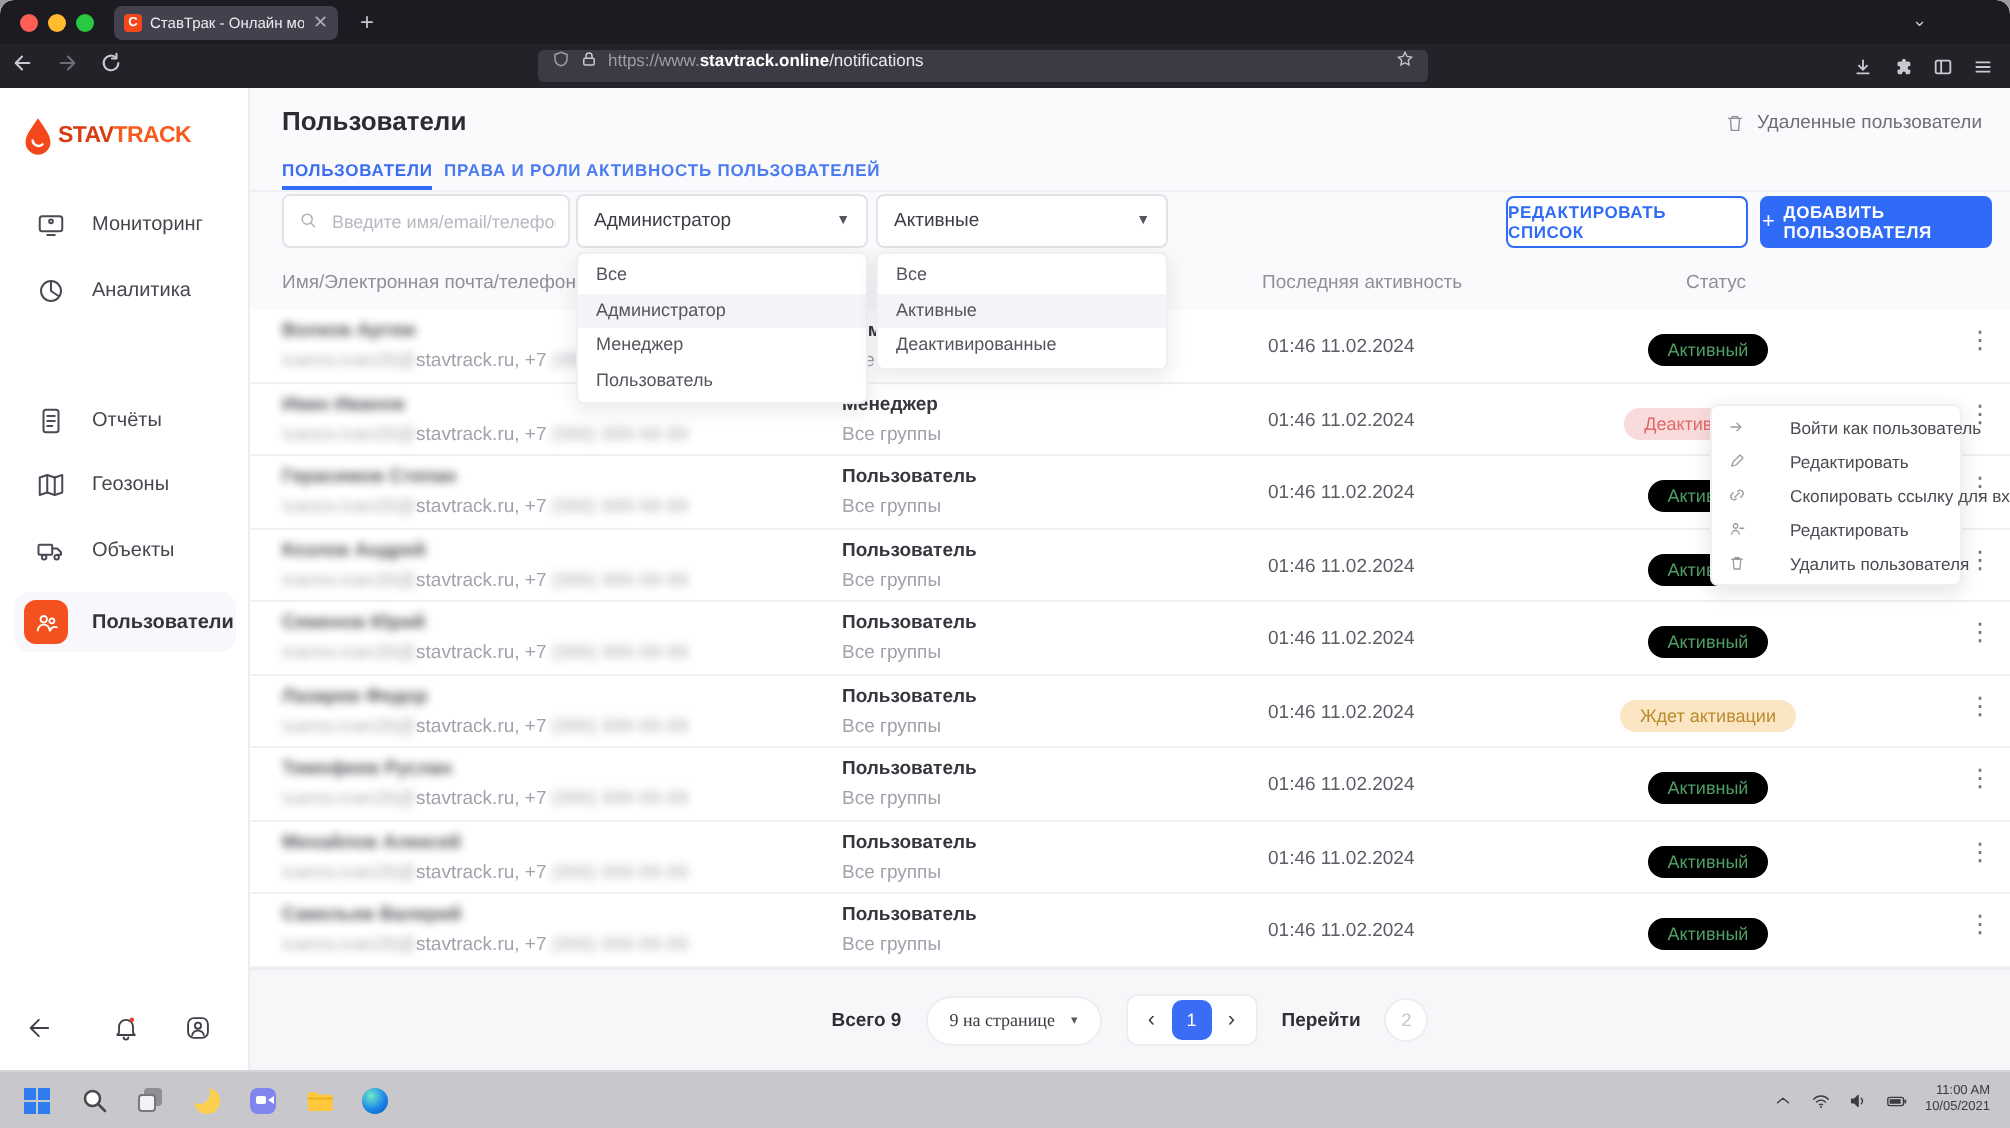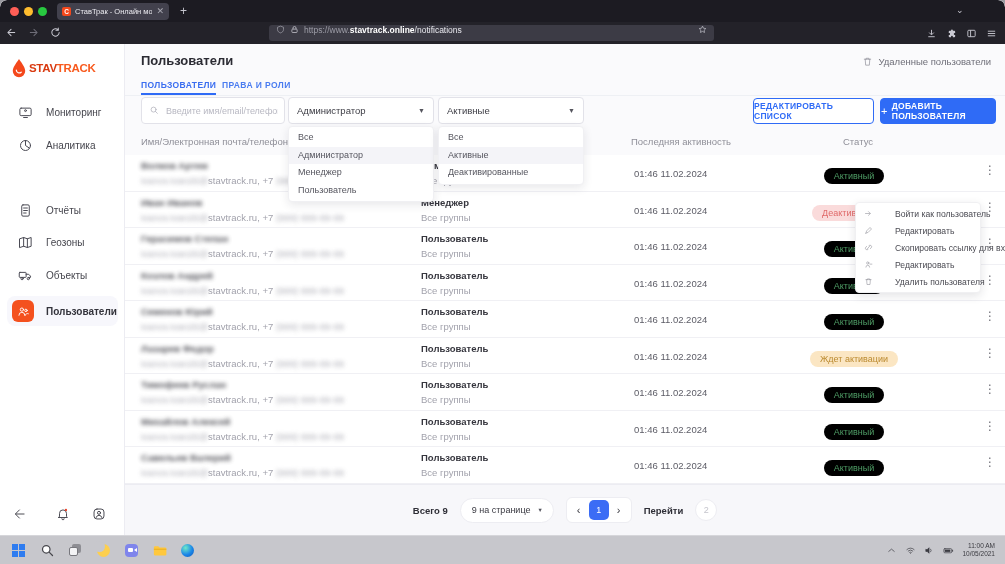--- a/index.html
+++ b/index.html
@@ -86,21 +86,21 @@
   .cell-status{position:absolute;left:654px;top:10px;width:150px;text-align:center;}
   .badge{display:inline-block;padding:3px 10px;border-radius:10px;font-size:9px;white-space:nowrap;}
   .badge.active{background:#000000;color:#4f9e66;}
   .badge.deactivated{background:#fadbdb;color:#e06a6a;}
   .badge.pending{background:#fbe6c3;color:#bb8a2f;}
   .cell-kebab{position:absolute;left:856px;top:8px;width:18px;text-align:center;color:#707078;font-size:12px;cursor:pointer;}
 
   .pagination{position:absolute;left:0;top:440px;width:880px;height:51px;background:#f7f7fa;border-top:1px solid #ececf2;display:flex;align-items:center;justify-content:center;gap:12px;}
   .pg-total{font-size:9.5px;font-weight:bold;color:#2e2e36;}
   .pg-size{height:25px;background:#fff;border:1px solid #ededf2;border-radius:13px;display:flex;align-items:center;gap:8px;padding:0 11px;cursor:pointer;}
-  .pg-size span{font-size:9px;color:#3a3a42;}
+  .pg-size span{font-size:9px;color:#3a3a42;font-family:Liberation Serif, serif;}
   .pg-size .caret{font-size:6.5px;color:#55555e;}
   .pager{display:flex;background:#fff;border:1px solid #ededf2;border-radius:6px;padding:2px;}
   .pg-btn{width:20px;height:20px;display:flex;align-items:center;justify-content:center;font-size:11px;color:#3a3a42;cursor:pointer;}
   .pg-cur{width:20px;height:20px;background:#3b6cf5;color:#fff;border-radius:5px;display:flex;align-items:center;justify-content:center;font-size:9px;cursor:pointer;}
   .pg-goto-label{font-size:9.5px;font-weight:bold;color:#2e2e36;}
   .pg-goto{width:22px;height:22px;border-radius:11px;background:#fff;border:1px solid #ededf2;color:#c4c4cc;font-size:9px;display:flex;align-items:center;justify-content:center;cursor:pointer;}
 
   
   .dd-list{position:absolute;width:146px;background:#fff;border:1px solid #f0f0f3;border-radius:4px;box-shadow:0 3px 10px rgba(30,30,50,.10);z-index:50;padding:2px 0;}
   .dd1{left:288px;top:126px;} .dd2{left:438px;top:126px;}
@@ -271,20 +271,21 @@
       <div class="deleted-users">
         <svg viewBox="0 0 24 24">
             <path d="M5 7h14M9 7V5h6v2M7 7l1 13h8l1-13"></path>
           </svg>
         <span>Удаленные пользователи</span>
       </div>
 
       <div class="tabs">
         <span class="tabbtn t1 active">ПОЛЬЗОВАТЕЛИ</span>
         <span class="tabbtn t2">ПРАВА И РОЛИ</span>
+        <span class="tabbtn t3">АКТИВНОСТЬ ПОЛЬЗОВАТЕЛЕЙ</span>
       </div>
 
       <div class="filters">
         <div class="search-box">
           <svg viewBox="0 0 24 24">
               <circle cx="11" cy="11" r="6"></circle>
               <path d="M15.5 15.5L20 20"></path>
             </svg>
           <input placeholder="Введите имя/email/телефон" style="">
         </div>

